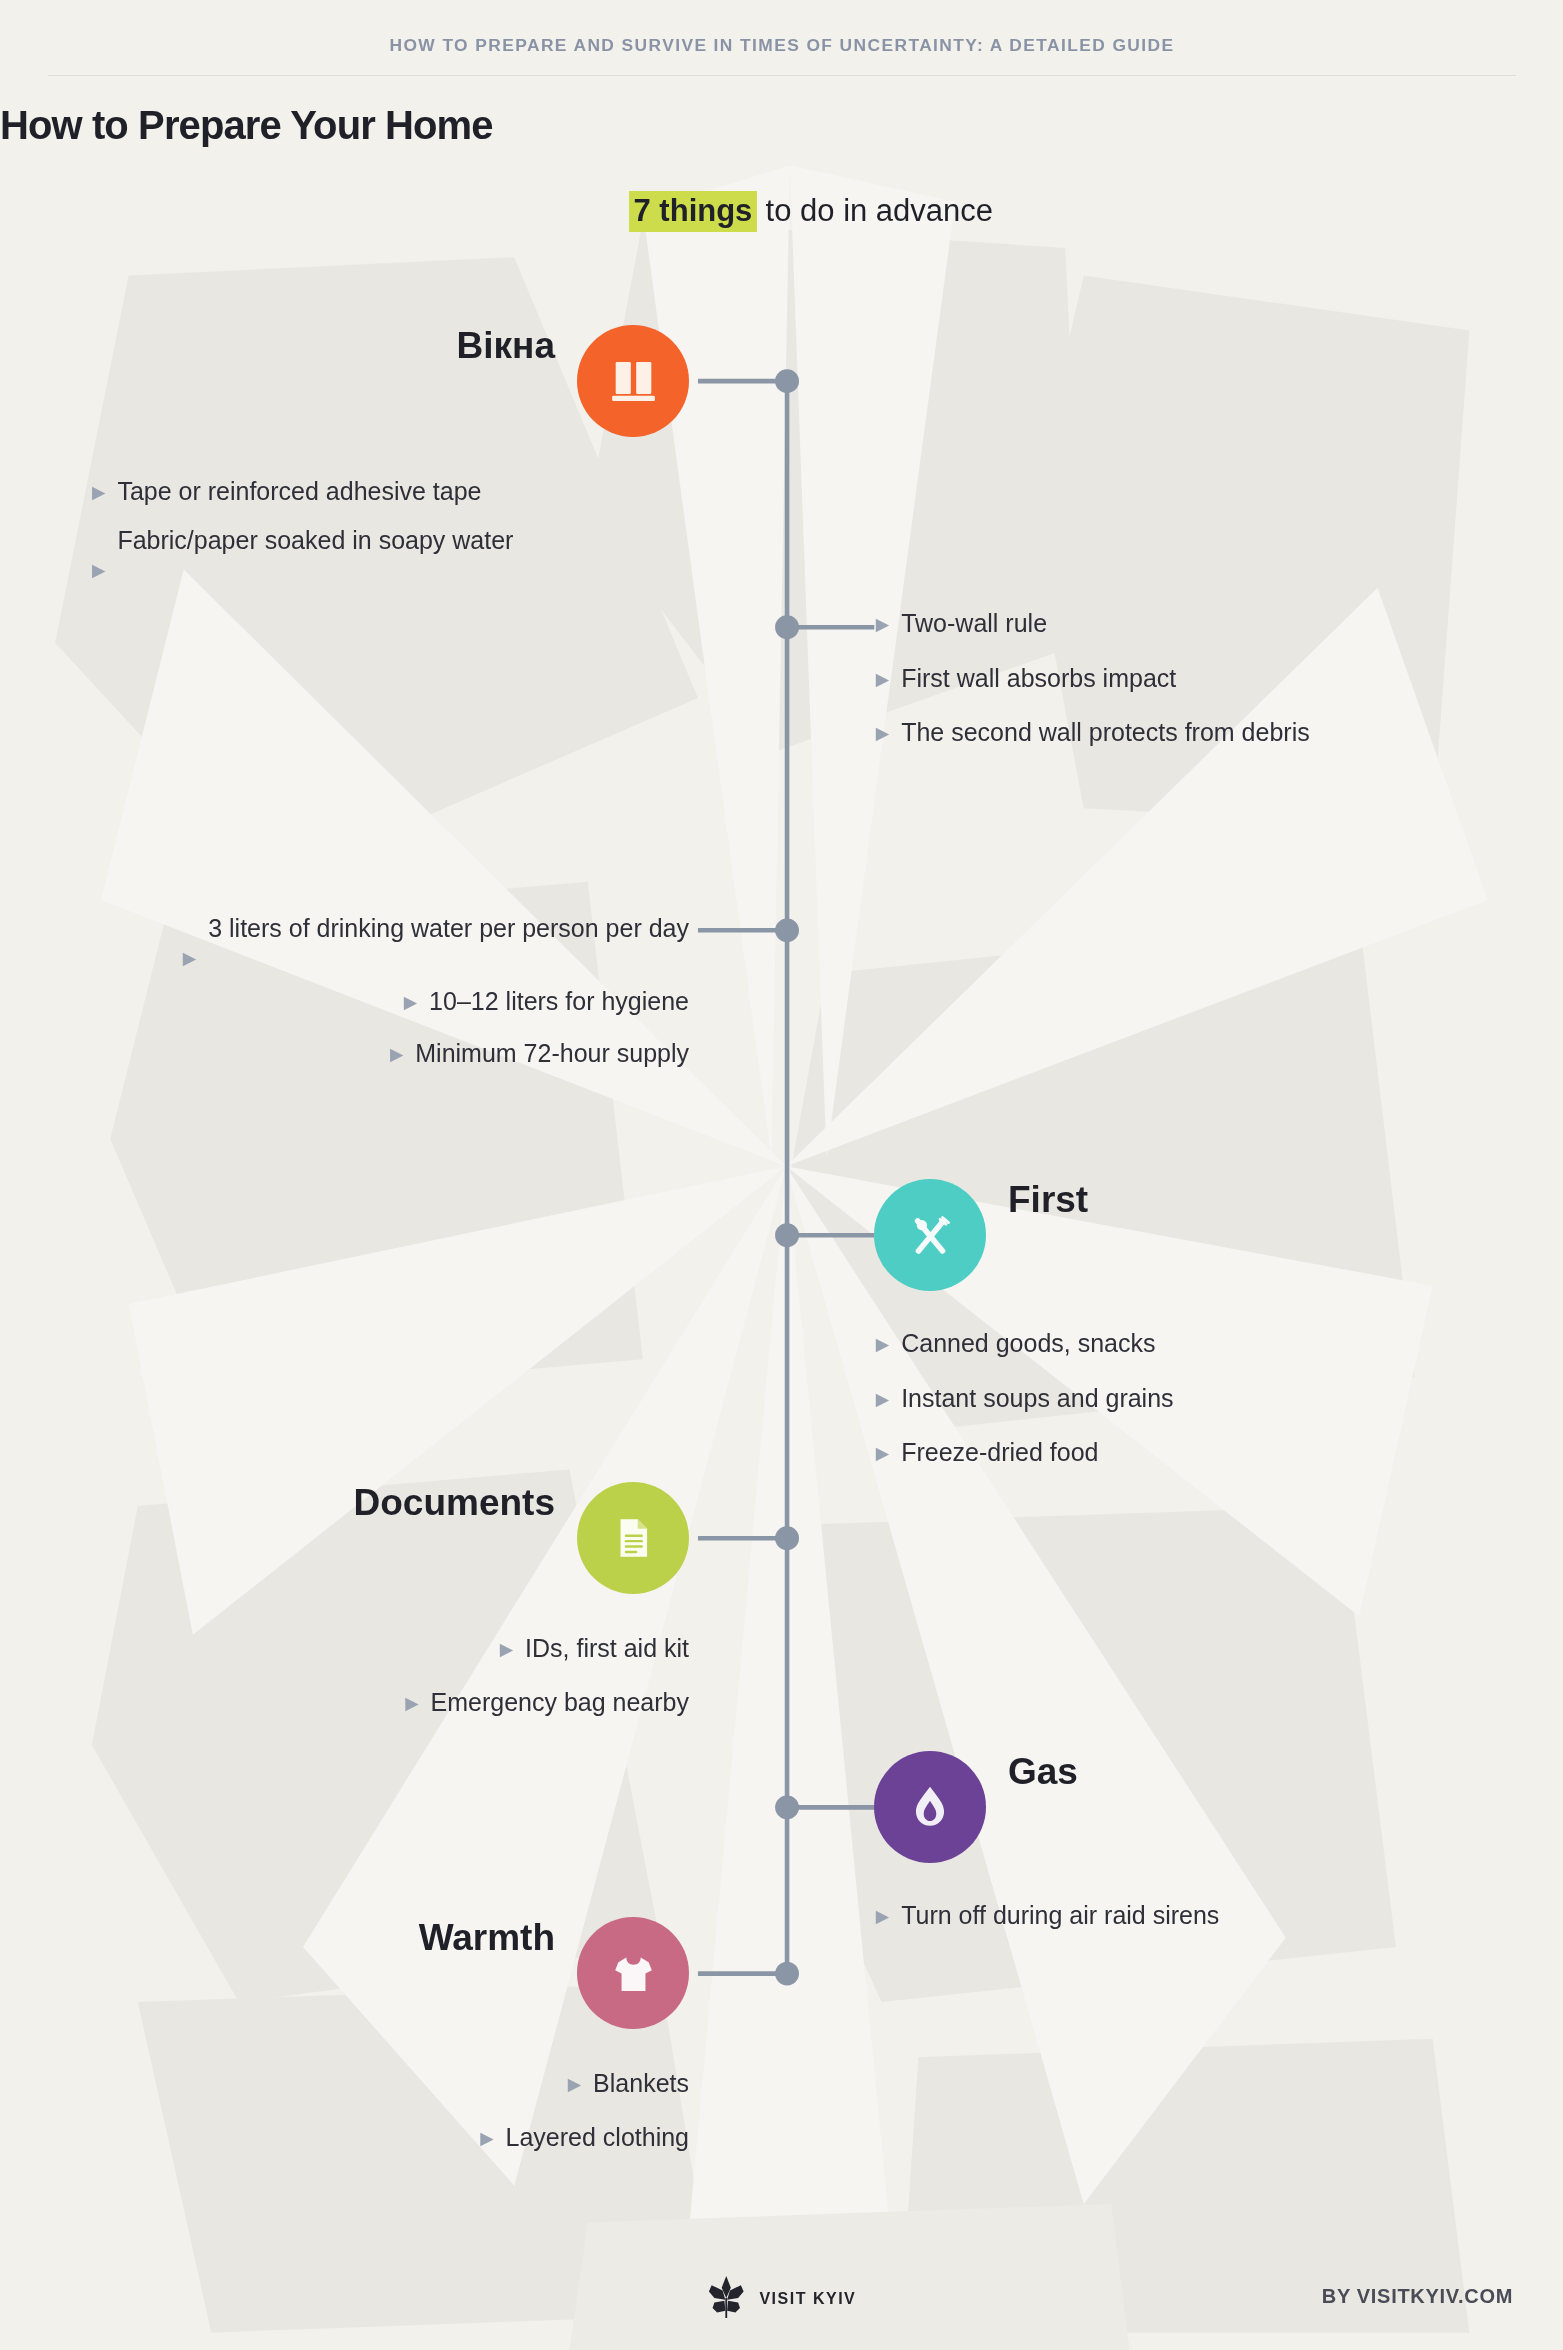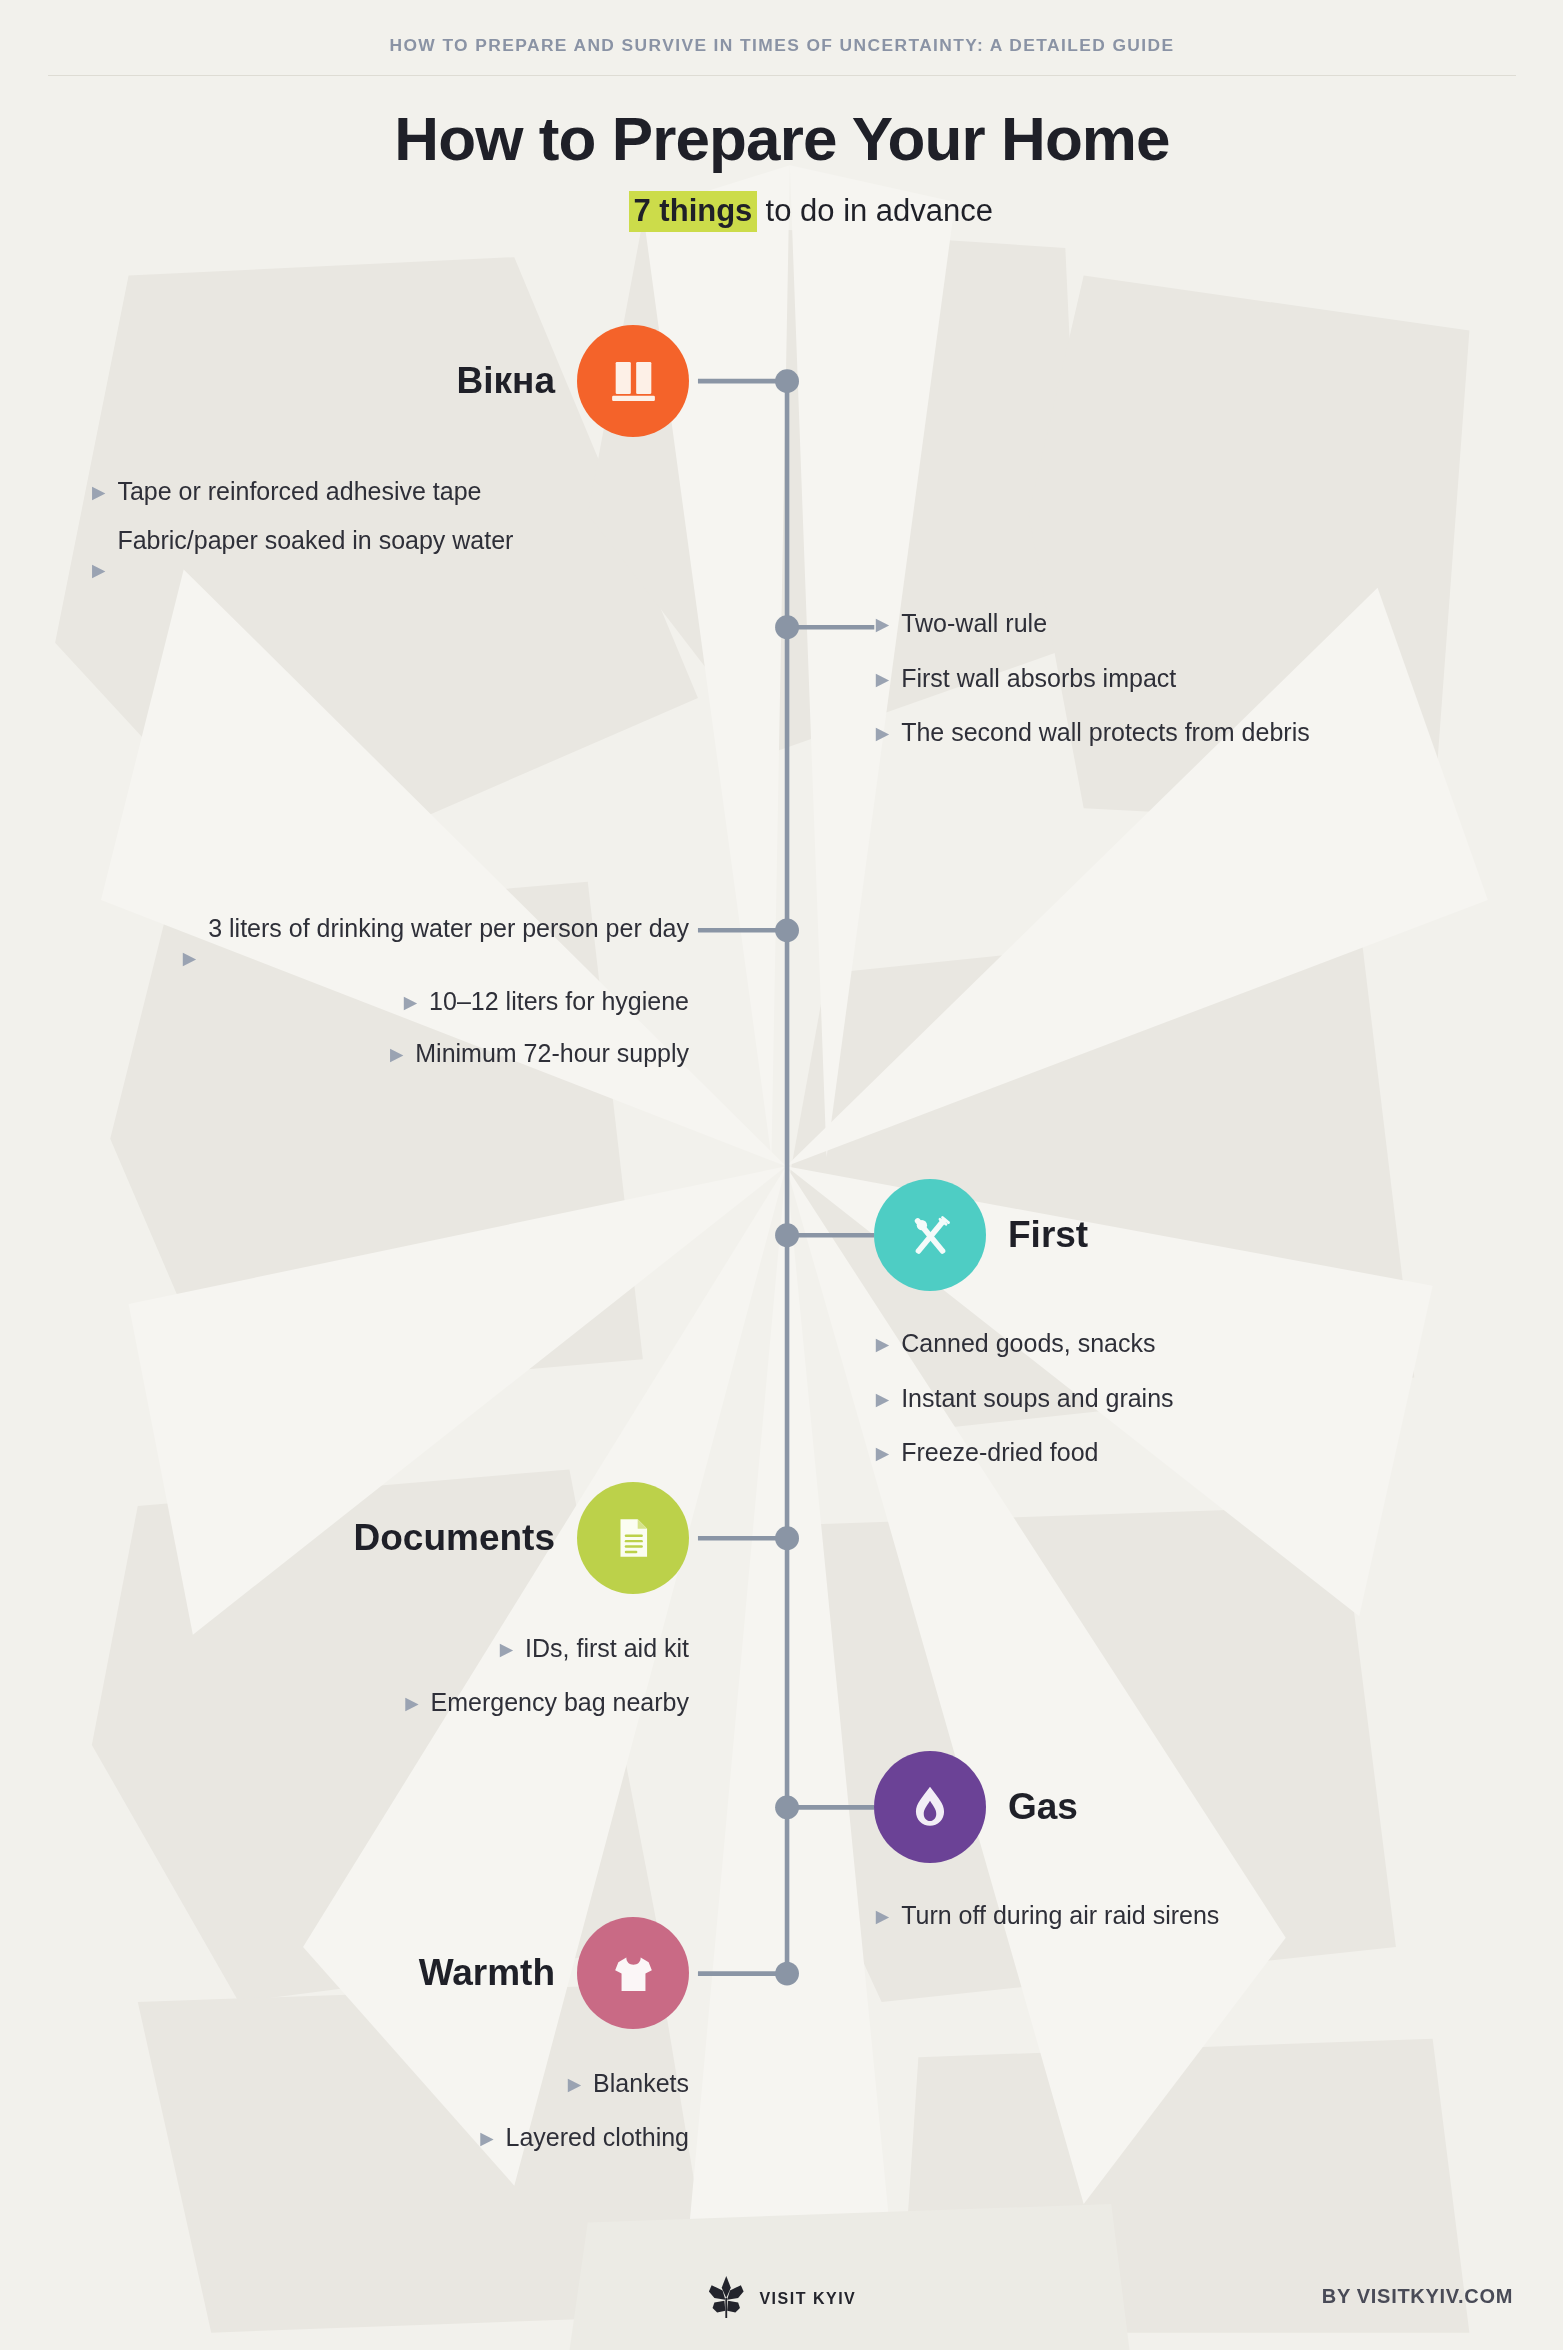--- a/index.html
+++ b/index.html
@@ -22,40 +22,39 @@
     text-align:center;
     font-size:17.4px; font-weight:bold; letter-spacing:1.4px;
     color:#8a93a5; z-index:5;
   }
   .rule {
     position:absolute; top:75px; left:48px; width:1468px; height:0.9px;
     background:#dedcd4; z-index:5;
   }
   .title {
     position:absolute; top:103px; left:0; width:100%;
-    text-align:center;
-    font-size:62px; font-weight:bold; letter-spacing:-0.9px;
+    font-size:40px; font-weight:bold; letter-spacing:-0.9px;
     color:#1f2028; z-index:5;
   }
   .subtitle {
     position:absolute; top:193px; left:0; width:100%;
     text-align:center;
     font-size:31px; font-weight:500; color:#1f2028; z-index:5;margin-left:29px;
   }
   .subtitle .hl {
     background:#ccdc4a; padding:1.8px 4.6px 3.7px 4.6px; font-weight:600;
   }
 
   
   .spine { position:absolute; inset:0; z-index:2; pointer-events:none; }
 
   
   .node { position:absolute; z-index:4; }
 
-  .node-head { display:flex; align-items:center; gap:0px; }
+  .node-head { display:flex; align-items:flex-start; gap:0px; }
   .node-head.right { justify-content:flex-end; }
 
   .badge {
     width:112px; height:112px; border-radius:50%;
     display:flex; align-items:center; justify-content:center;
     flex:0 0 112px;
   }
   .badge svg { display:block; }
 
   .node-title {

